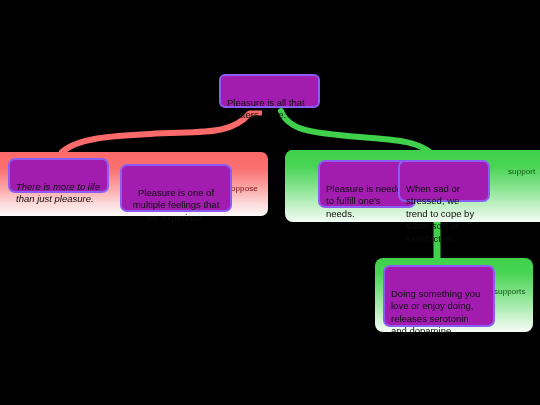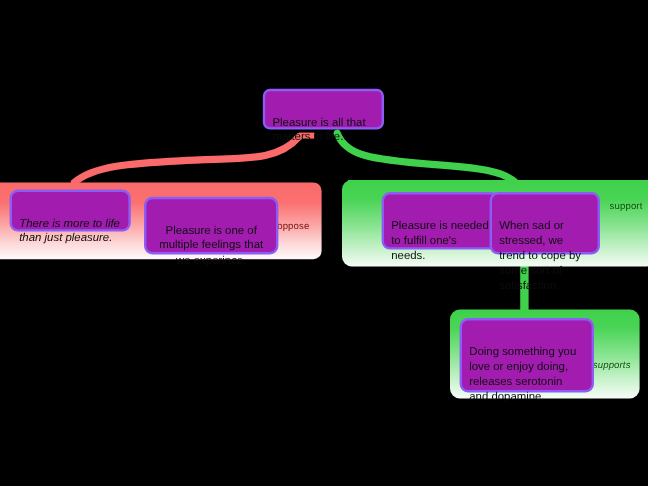--- a/index.html
+++ b/index.html
@@ -72,23 +72,22 @@
     top: 162px;
     color: #7d1414;
   }
   .label-support {
     left: 508px;
     top: 145px;
     color: #11510f;
   }
   .label-supports {
     left: 494px;
-    top: 278px;
+    top: 265px;
     color: #11510f;
-    font-style: italic;
   }
 
   
   .box {
     position: absolute;
     box-sizing: border-box;
     background: #a21caf;
     border: 2px solid #8b5cf6;
     border-radius: 7px;
     color: #0d0d0d;
@@ -119,24 +118,24 @@
     text-align: center;
   }
   .box-sup1 {
     left: 293px;
     top: 160px;
     width: 98px;
     height: 48px;
     margin-left: 25px;
   }
   .box-sup2 {
-    left: 408px;
+    left: 398px;
     top: 160px;
     width: 92px;
-    height: 52px;
+    height: 42px;
   }
   .box-sub1 {
     left: 383px;
     top: 265px;
     width: 112px;
     height: 62px;
   }
 </style>
 </head>
 <body>

